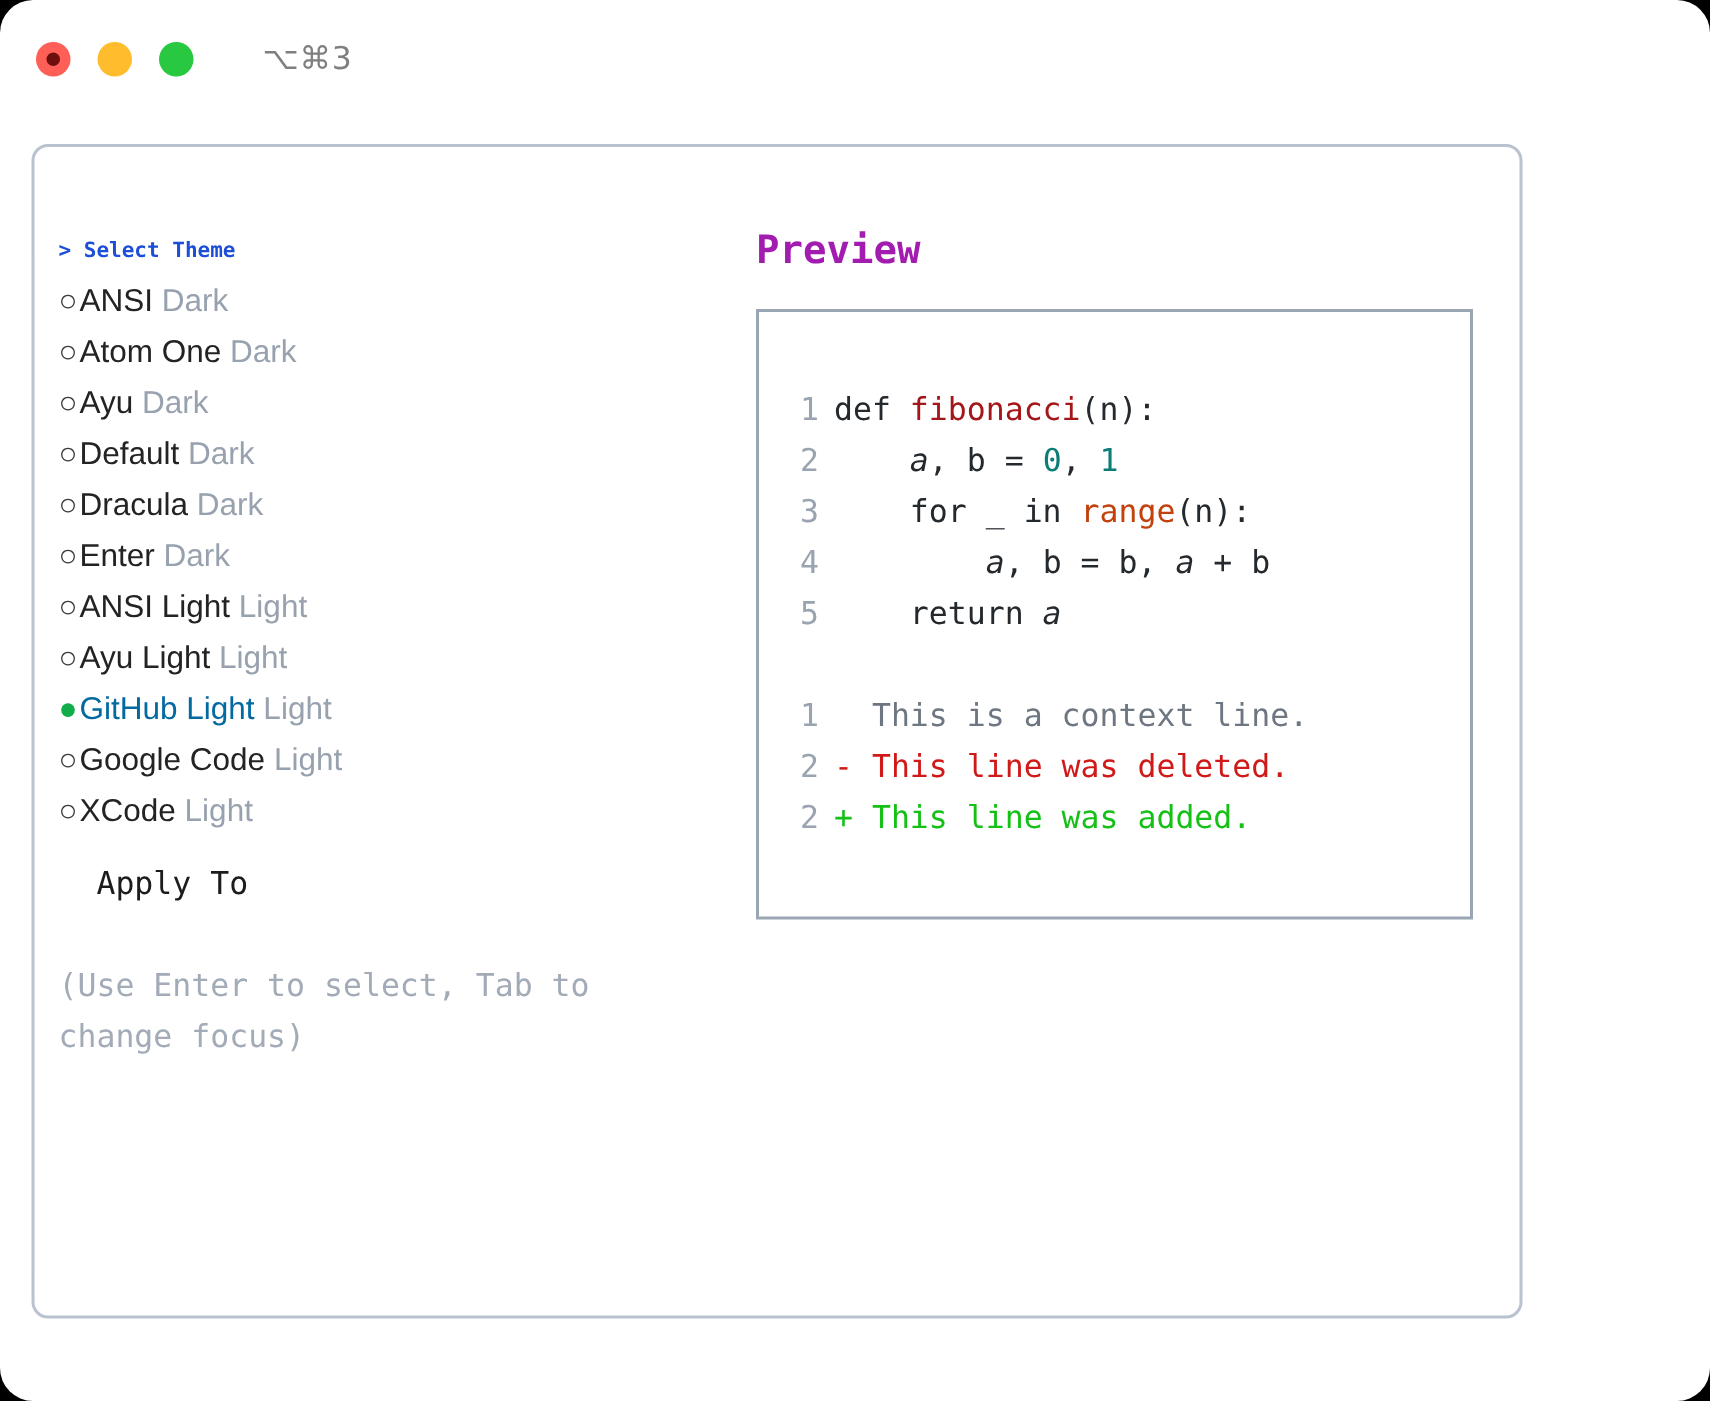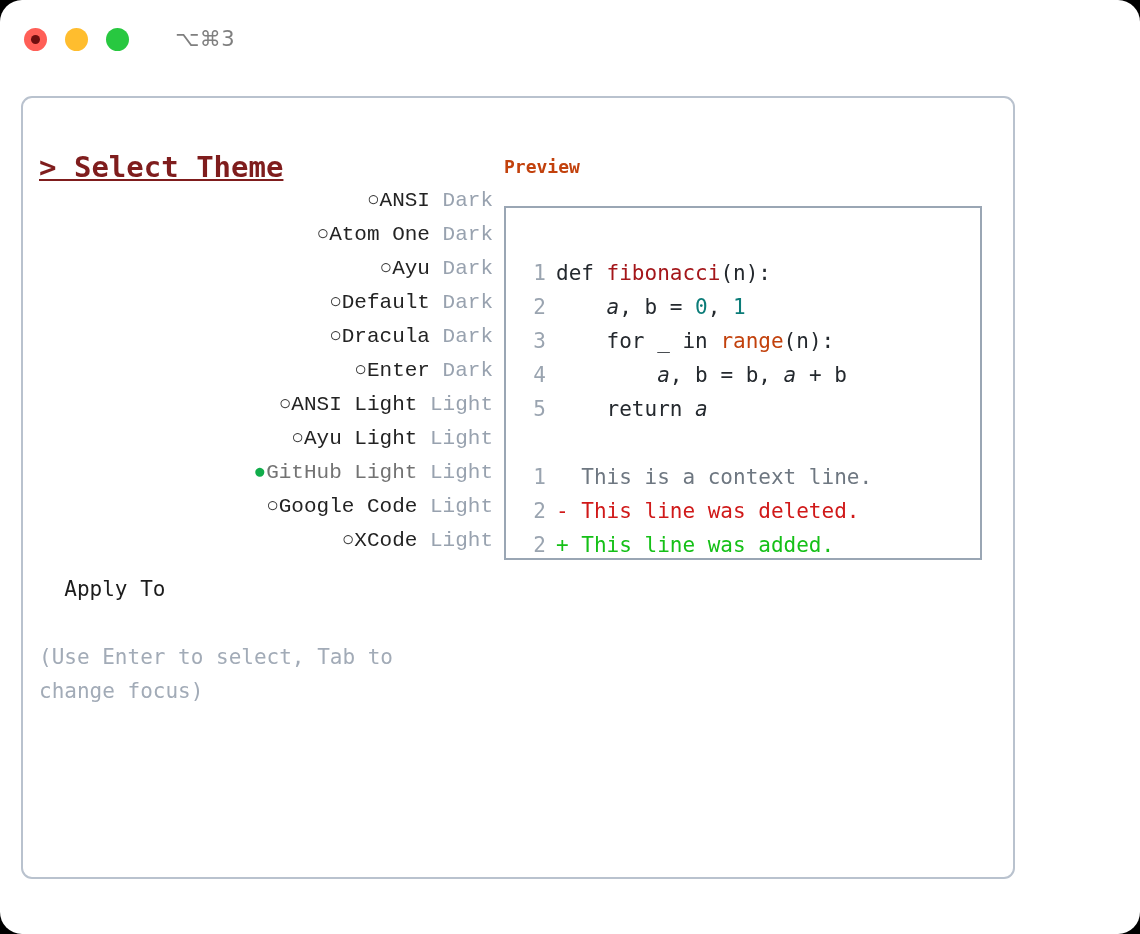--- a/index.html
+++ b/index.html
@@ -88,51 +88,49 @@
     padding: 52px 0 0 16px;
   }
 
   .col-right {
     flex: 1;
     padding: 52px 0 0 11px;
   }
 
   .section-title {
     font-family: "DejaVu Sans Mono", "Liberation Mono", monospace;
-    font-size: 29px;
+    font-size: 14px;
     font-weight: bold;
-    color: #7f1d1d;
-    line-height: 34px;
-    white-space: pre;
-    text-decoration: underline;
+    color: #1d4ed8;
+    line-height: 34px;
+    white-space: pre;
   }
 
   .theme-list {
     margin-top: 0;
   }
 
   .row {
-    font-family: Liberation Mono, monospace;
+    font-family: Liberation Sans, sans-serif;
     font-size: 21px;
     line-height: 34px;
     color: #232323;
     white-space: pre;
     display: block;
-    text-align: right;
   }
 
   .marker {
     display: inline-block;
     width: 14px;
   }
   .marker-off { color: #3a3a3a; }
   .marker-on  { color: #11ad4b; }
 
   .name { color: #232323; }
-  .name-selected { color: #737373; }
+  .name-selected { color: #0369a1; }
   .suffix { color: #98a2af; }
 
   .apply-header {
     font-family: "DejaVu Sans Mono", "Liberation Mono", monospace;
     font-size: 21px;
     line-height: 34px;
     color: #1c1c1c;
     white-space: pre;
     margin-top: 14px;
   }
@@ -142,30 +140,30 @@
     font-size: 21px;
     line-height: 34px;
     color: #a2abb7;
     margin-top: 34px;
     width: 400px;
   }
 
   
   .preview-title {
     font-family: "DejaVu Sans Mono", "Liberation Mono", monospace;
-    font-size: 18px;
+    font-size: 26px;
     font-weight: bold;
-    color: #c2410c;
+    color: #a21caf;
     line-height: 34px;
   }
 
   .preview-box {
     margin-top: 22px;
     width: 478px;
-    height: 354px;
+    height: 407px;
     border: 2px solid #9aa6b4;
     background: #ffffff;
     padding: 48px 0 0 18px;
   }
 
   .code-line {
     font-family: "DejaVu Sans Mono", "Liberation Mono", monospace;
     font-size: 21px;
     line-height: 34px;
     white-space: pre;

